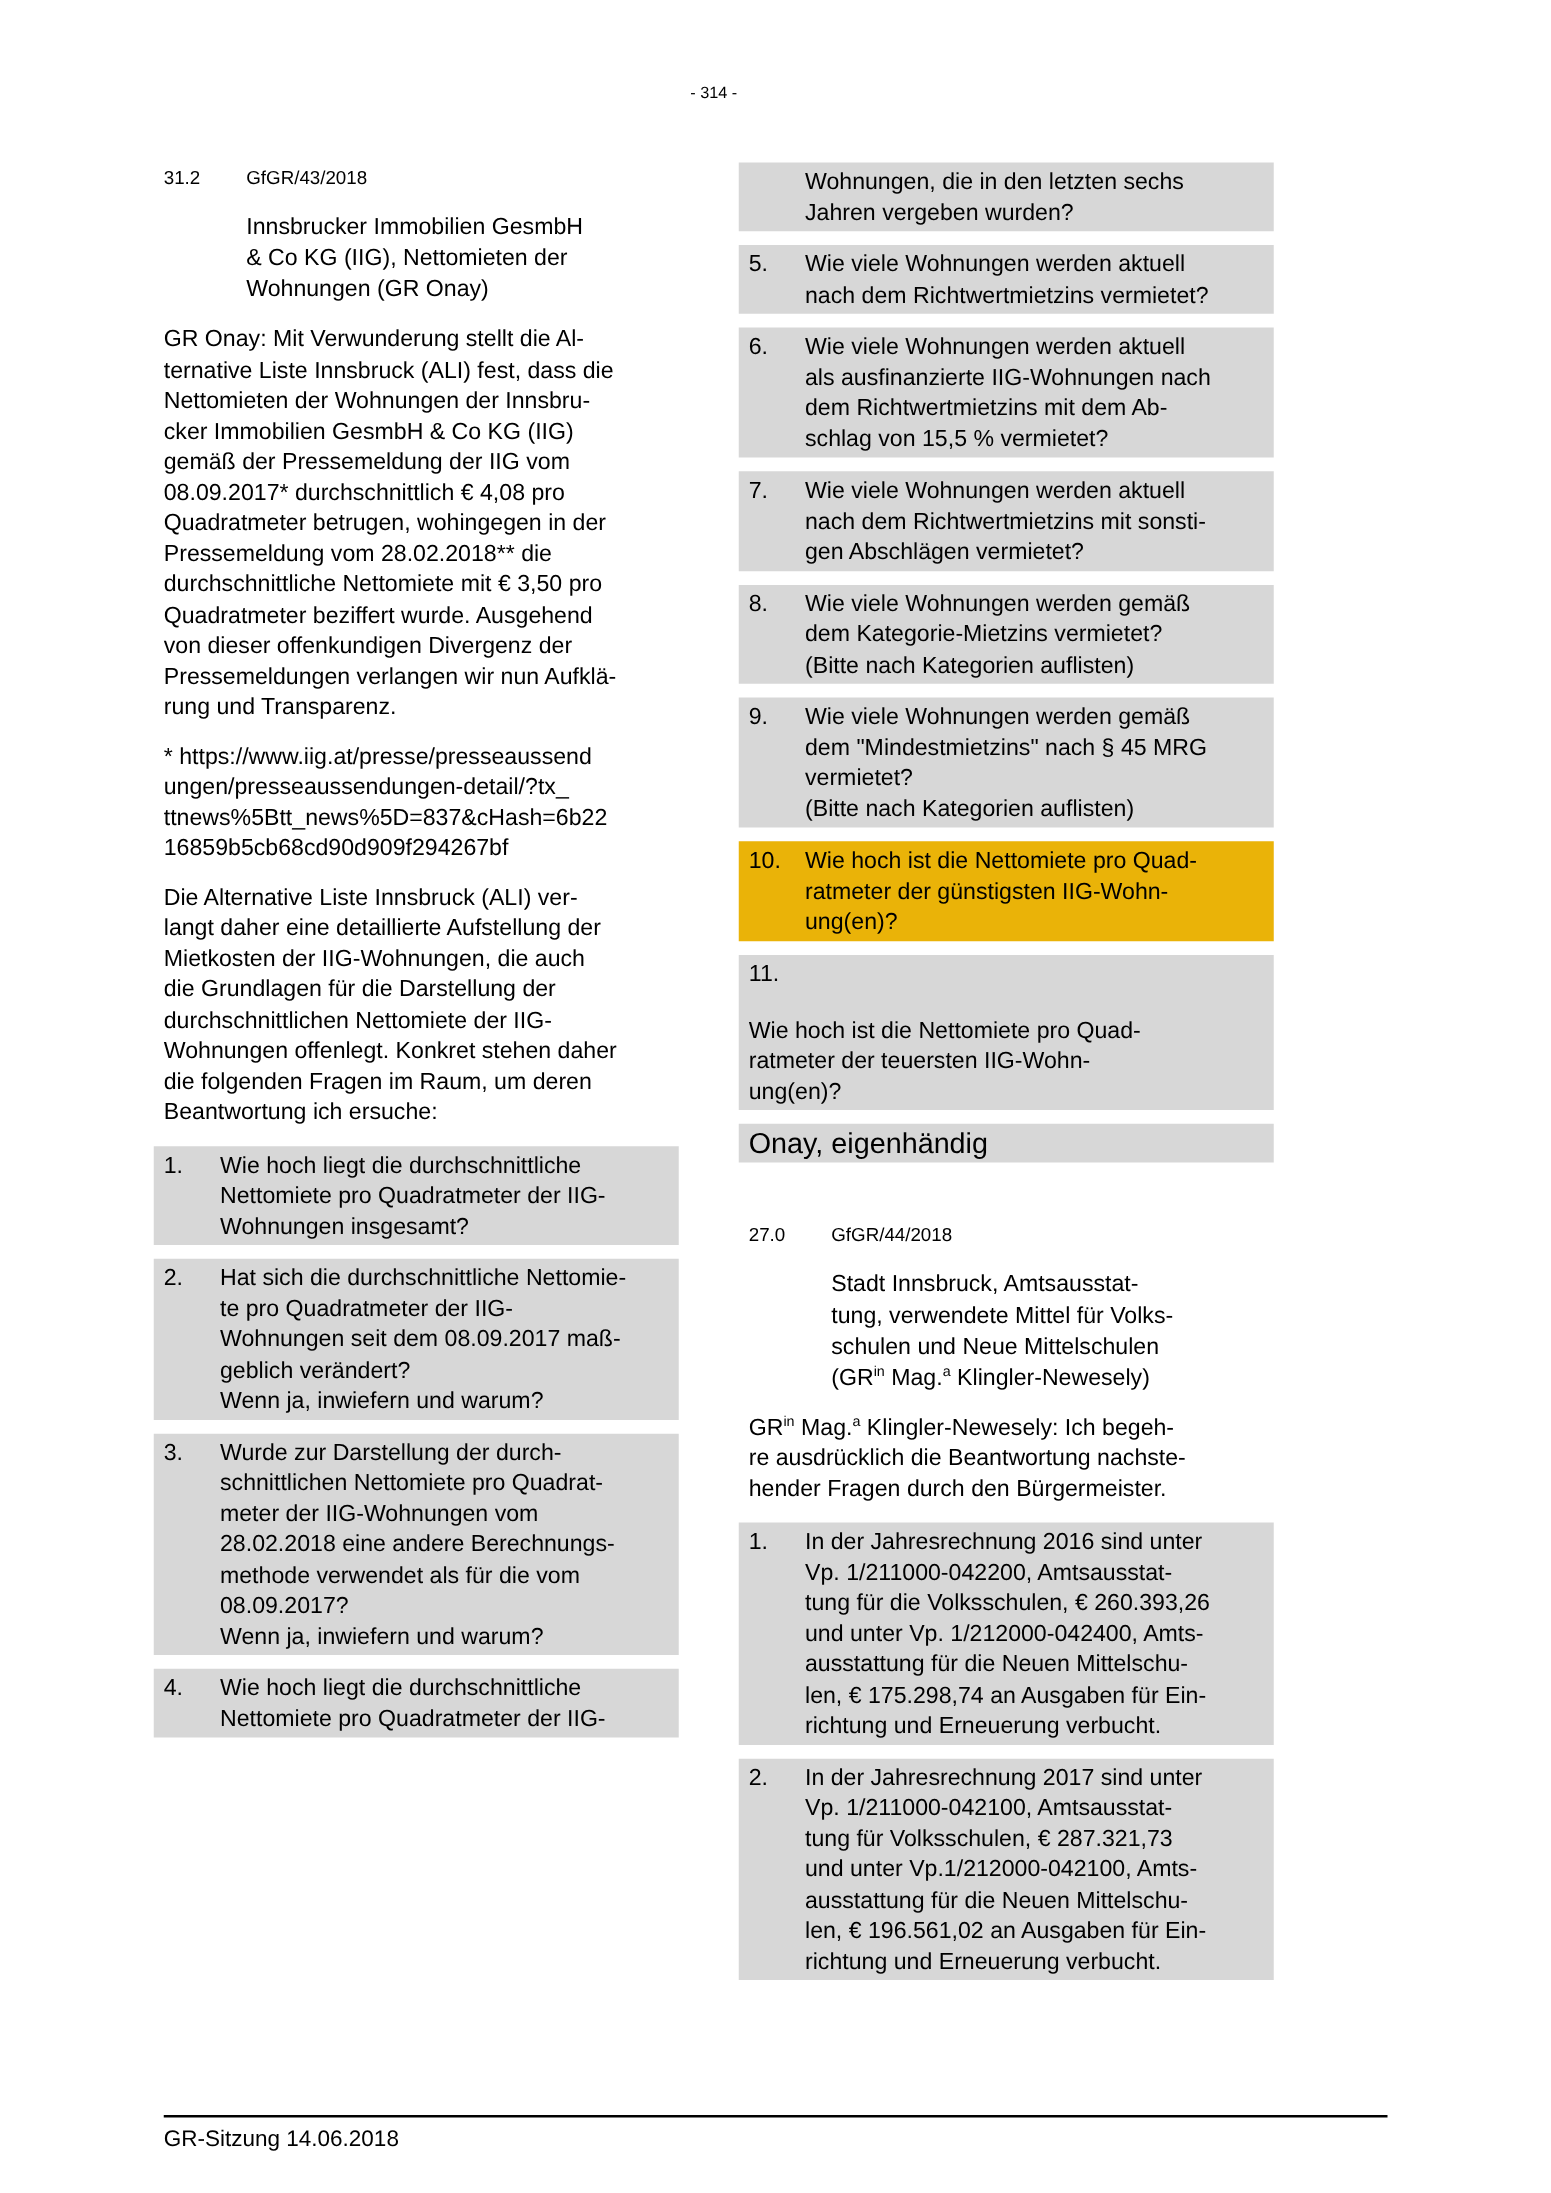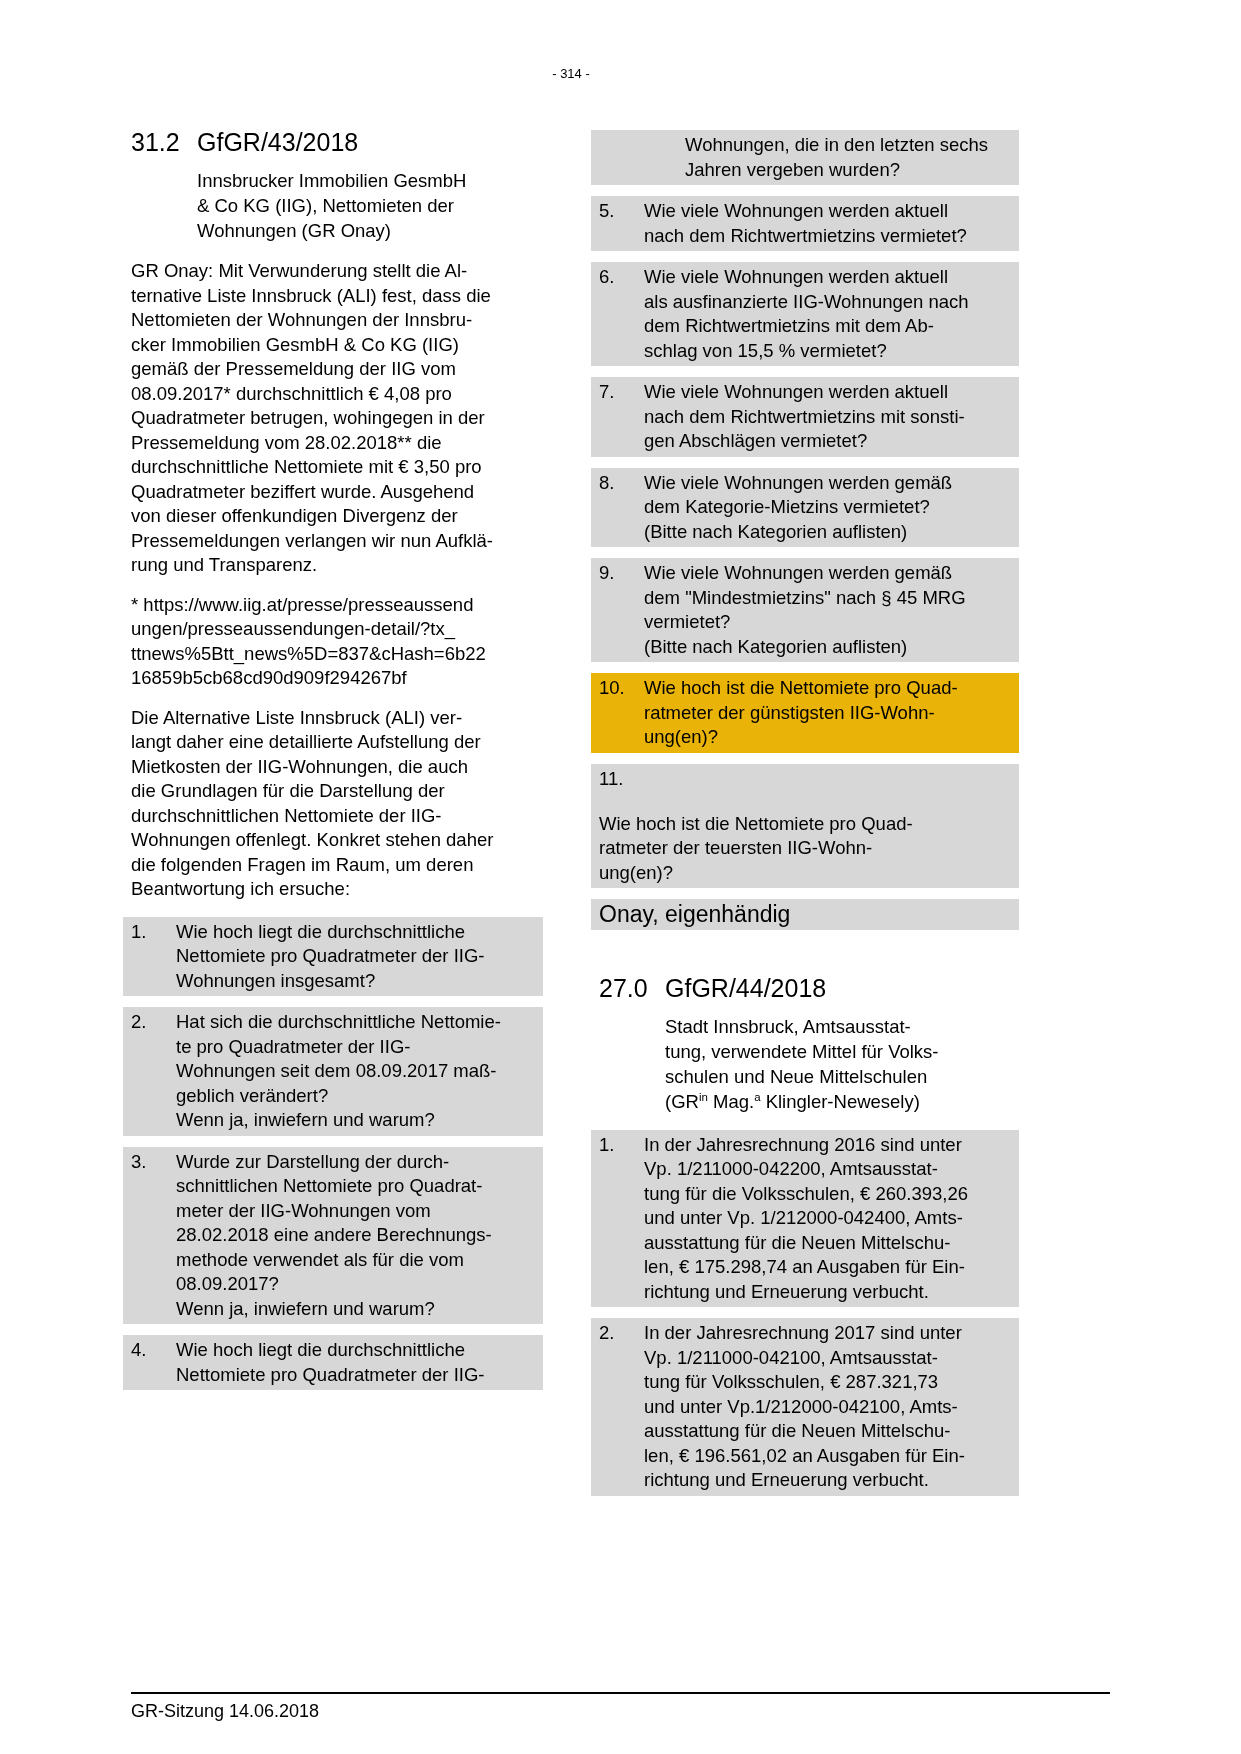--- a/index.html
+++ b/index.html
@@ -9,21 +9,21 @@
     font-family: "Liberation Sans", "DejaVu Sans", sans-serif;
     -webkit-font-smoothing: antialiased;
   }
   .page { position: relative; width: 1241px; height: 1754px; overflow: hidden; background: #ffffff; }
   .content { position: absolute; left: 131px; top: 62px; width: 880px; }
   .page-number { text-align: center; font-size: 13px; line-height: 24px; margin-bottom: 44px; }
   .columns { display: flex; gap: 64px; align-items: flex-start; }
   .col-left  { width: 404px; flex: 0 0 404px; }
   .col-right { width: 412px; flex: 0 0 412px; }
   .pre { white-space: pre-line; }
-  .sec-heading { font-size: 25px; line-height: 25px; margin: 0 0 13px 0; display: flex; }
+  .sec-heading { font-size: 15px; line-height: 25px; margin: 0 0 13px 0; display: flex; }
   .sec-num { width: 66px; flex: 0 0 66px; }
   .sec-title { font-size: 18.5px; line-height: 25px; margin: 0 0 16px 66px; }
   .para { font-size: 18.5px; line-height: 24.5px; margin: 0 0 15px 0; }
   .q-item {
     display: flex; font-size: 18.5px; line-height: 24.5px;
     padding: 3px 8px; margin: 0 -8px 11px -8px;
   }
   .q-item .num { width: 45px; flex: 0 0 45px; }
   .q-item .text { flex: 1; }
   .signature-block {
@@ -113,21 +113,21 @@
         <div class="q-item" style="background: rgb(215, 215, 215);">
           <span class="num">4.</span>
           <span class="text pre">Wie hoch liegt die durchschnittliche
 Nettomiete pro Quadratmeter der IIG-</span>
         </div>
 
       </div>
 
       <div class="col col-right">
 
-        <div class="q-item" style="background: rgb(215, 215, 215); gap: 41px;">
+        <div class="q-item" style="background: rgb(215, 215, 215);">
           <span class="num"></span>
           <span class="text pre">Wohnungen, die in den letzten sechs
 Jahren vergeben wurden?</span>
         </div>
         <div class="q-item" style="background: rgb(215, 215, 215);">
           <span class="num">5.</span>
           <span class="text pre">Wie viele Wohnungen werden aktuell
 nach dem Richtwertmietzins vermietet?</span>
         </div>
         <div class="q-item" style="background: rgb(215, 215, 215);">
@@ -174,20 +174,23 @@
         <div class="sec-heading second">
           <span class="sec-num">27.0</span>
           <span class="sec-id">GfGR/44/2018</span>
         </div>
 
         <div class="sec-title pre"><span>Stadt Innsbruck, Amtsausstat-
 tung, verwendete Mittel für Volks-
 schulen und Neue Mittelschulen
 (GR</span><sup>in</sup><span> Mag.</span><sup>a</sup><span> Klingler-Newesely)</span></div>
 
+        <p class="para pre"><span>GR</span><sup>in</sup><span> Mag.</span><sup>a</sup><span> Klingler-Newesely: Ich begeh-
+re ausdrücklich die Beantwortung nachste-
+hender Fragen durch den Bürgermeister.</span></p>
 
         <div class="q-item" style="background: rgb(215, 215, 215);">
           <span class="num">1.</span>
           <span class="text pre">In der Jahresrechnung 2016 sind unter
 Vp. 1/211000-042200, Amtsausstat-
 tung für die Volksschulen, € 260.393,26
 und unter Vp. 1/212000-042400, Amts-
 ausstattung für die Neuen Mittelschu-
 len, € 175.298,74 an Ausgaben für Ein-
 richtung und Erneuerung verbucht.</span>

